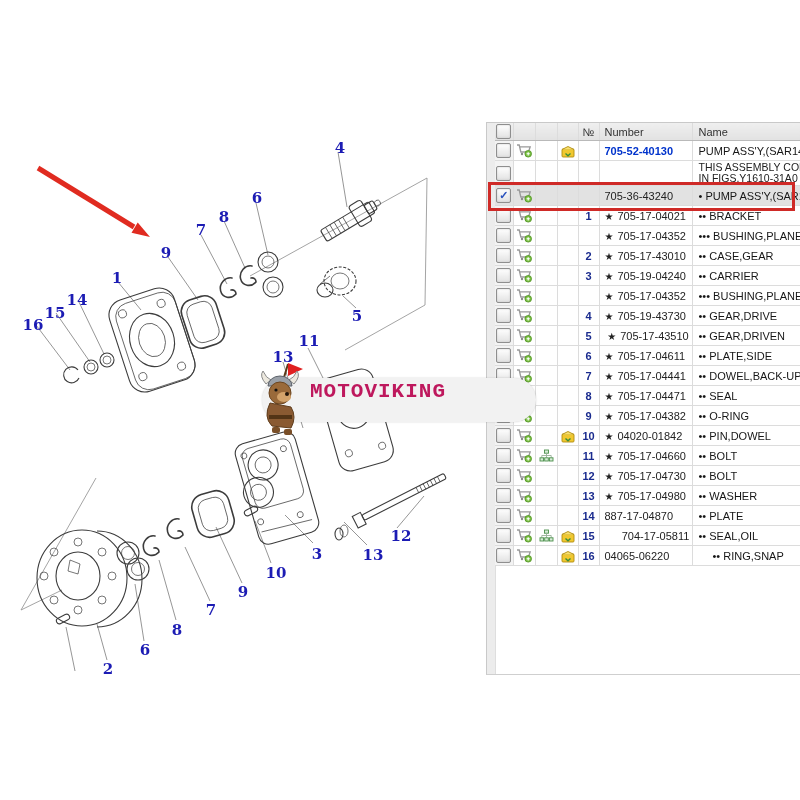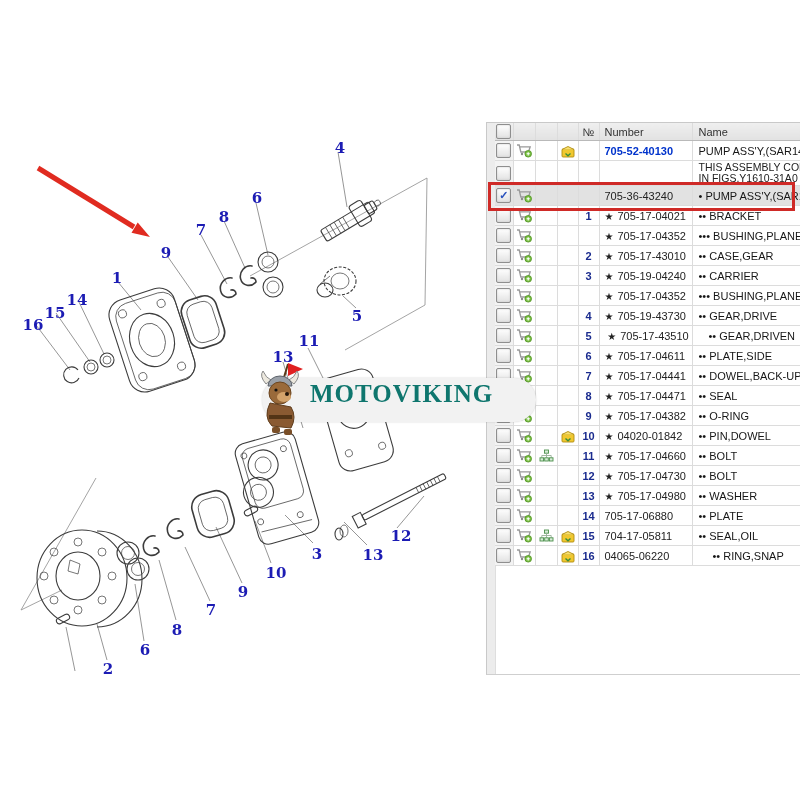--- a/index.html
+++ b/index.html
@@ -40,22 +40,22 @@
       font:bold 11px/12px "Liberation Sans",sans-serif;color:#2a52be;text-align:center;}
   .icon16{display:block;margin:0 auto;}
 
   
   .hlframe{position:absolute;left:488px;top:182px;width:301px;height:23px;z-index:3;
            border:3px solid #cf2a27;}
 
   
   .wm{position:absolute;left:262px;top:378px;width:274px;height:44px;z-index:4;
       background:#f2f2f2;border-radius:22px;box-shadow:0 0 2px rgba(0,0,0,.18);}
-  .wm-text{position:absolute;left:48px;top:2px;font-family:Liberation Serif, serif;
-      font-weight:900;font-size:25px;letter-spacing:1px;color:#0f766e;}
+  .wm-text{position:absolute;left:48px;top:2px;font-family:Liberation Mono, monospace;
+      font-weight:900;font-size:21px;letter-spacing:1px;color:#be185d;}
   .wm svg.mascot{position:absolute;left:-8px;top:-18px;}
 </style>
 </head>
 <body>
 
 <div class="stage">
 
   <svg class="diagram" width="800" height="800" viewBox="0 0 800 800">
 
     <g>
@@ -430,21 +430,21 @@
                   <path d="M1 2h2.2l1.6 7h7.6l1.8-5.2H4.2" fill="none" stroke="#9a9a9a" stroke-width="1.3"></path>
                   <circle cx="6" cy="11" r="1.2" fill="#8a8a8a"></circle>
                   <circle cx="10.5" cy="11" r="1.2" fill="#8a8a8a"></circle>
                   <circle cx="12.2" cy="10.8" r="3.3" fill="#7ac143" stroke="#4e8f1f" stroke-width="0.8"></circle>
                   <path d="M12.2 9.2v3.2M10.6 10.8h3.2" stroke="#fff" stroke-width="1.1"></path>
                 </svg></span></td>
             <td class="c"></td>
             <td class="c"></td>
             <td class="c no">5</td>
             <td style="padding-left: 5px; text-align: center;"><span class="star">★</span><span class="num">705-17-43510</span></td>
-            <td style="padding-left: 16px;"><span class="name">•• GEAR,DRIVEN</span></td>
+            <td style="padding-left: 6px;"><span class="name">•• GEAR,DRIVEN</span></td>
           </tr>
           <tr>
             <td class="c cbcell">
               <div class="cb"></div>
             </td>
             <td class="c"><span><svg class="icon16" width="17" height="15" viewBox="0 0 17 15">
                   <path d="M1 2h2.2l1.6 7h7.6l1.8-5.2H4.2" fill="none" stroke="#9a9a9a" stroke-width="1.3"></path>
                   <circle cx="6" cy="11" r="1.2" fill="#8a8a8a"></circle>
                   <circle cx="10.5" cy="11" r="1.2" fill="#8a8a8a"></circle>
                   <circle cx="12.2" cy="10.8" r="3.3" fill="#7ac143" stroke="#4e8f1f" stroke-width="0.8"></circle>
@@ -592,21 +592,21 @@
             <td class="c"><span><svg class="icon16" width="17" height="15" viewBox="0 0 17 15">
                   <path d="M1 2h2.2l1.6 7h7.6l1.8-5.2H4.2" fill="none" stroke="#9a9a9a" stroke-width="1.3"></path>
                   <circle cx="6" cy="11" r="1.2" fill="#8a8a8a"></circle>
                   <circle cx="10.5" cy="11" r="1.2" fill="#8a8a8a"></circle>
                   <circle cx="12.2" cy="10.8" r="3.3" fill="#7ac143" stroke="#4e8f1f" stroke-width="0.8"></circle>
                   <path d="M12.2 9.2v3.2M10.6 10.8h3.2" stroke="#fff" stroke-width="1.1"></path>
                 </svg></span></td>
             <td class="c"></td>
             <td class="c"></td>
             <td class="c no">14</td>
-            <td style="padding-left: 5px;"><span class="num">705-17-06880</span></td>
+            <td style="padding-left: 5px;"><span class="num">887-17-04870</span></td>
             <td style="padding-left: 6px;"><span class="name">•• PLATE</span></td>
           </tr>
           <tr>
             <td class="c cbcell">
               <div class="cb"></div>
             </td>
             <td class="c"><span><svg class="icon16" width="17" height="15" viewBox="0 0 17 15">
                   <path d="M1 2h2.2l1.6 7h7.6l1.8-5.2H4.2" fill="none" stroke="#9a9a9a" stroke-width="1.3"></path>
                   <circle cx="6" cy="11" r="1.2" fill="#8a8a8a"></circle>
                   <circle cx="10.5" cy="11" r="1.2" fill="#8a8a8a"></circle>
@@ -619,21 +619,21 @@
                   <rect x="1" y="8.8" width="3.6" height="3.2" fill="#d8ecd8" stroke="#4a8f4a" stroke-width="0.9"></rect>
                   <rect x="5.7" y="8.8" width="3.6" height="3.2" fill="#d8ecd8" stroke="#4a8f4a" stroke-width="0.9"></rect>
                   <rect x="10.4" y="8.8" width="3.6" height="3.2" fill="#d8ecd8" stroke="#4a8f4a" stroke-width="0.9"></rect>
                 </svg></span></td>
             <td class="c"><span><svg class="icon16" width="16" height="14" viewBox="0 0 16 14">
                   <rect x="2" y="5" width="12" height="8" rx="1" fill="#f0c830" stroke="#b08c10" stroke-width="0.9"></rect>
                   <path d="M2 5.5 L8 2.5 L14 5.5" fill="#f8e070" stroke="#b08c10" stroke-width="0.9"></path>
                   <path d="M5.5 9.5l2.5 2.2 2.5-2.2" fill="none" stroke="#3a8f3a" stroke-width="1.4"></path>
                 </svg></span></td>
             <td class="c no">15</td>
-            <td style="padding-left: 5px;"><span class="num">704-17-05811</span></td>
+            <td style="padding-left: 20px; text-align: center;"><span class="num">704-17-05811</span></td>
             <td style="padding-left: 6px;"><span class="name">•• SEAL,OIL</span></td>
           </tr>
           <tr>
             <td class="c cbcell">
               <div class="cb"></div>
             </td>
             <td class="c"><span><svg class="icon16" width="17" height="15" viewBox="0 0 17 15">
                   <path d="M1 2h2.2l1.6 7h7.6l1.8-5.2H4.2" fill="none" stroke="#9a9a9a" stroke-width="1.3"></path>
                   <circle cx="6" cy="11" r="1.2" fill="#8a8a8a"></circle>
                   <circle cx="10.5" cy="11" r="1.2" fill="#8a8a8a"></circle>

